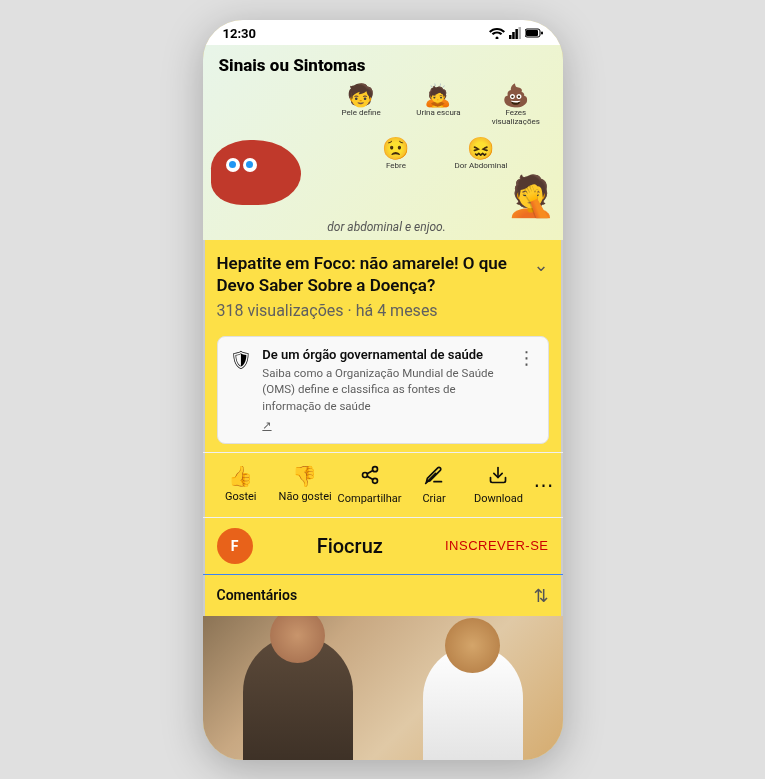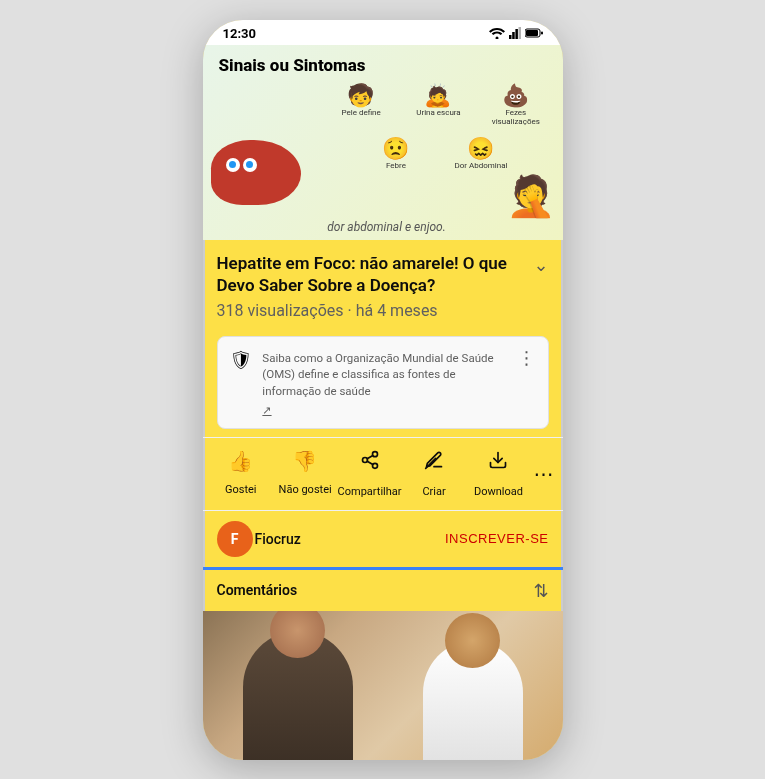--- a/index.html
+++ b/index.html
@@ -218,21 +218,21 @@
       min-width: 0;
     }
     .action-icon {
       font-size: 20px;
       color: #0d0d0d;
       line-height: 1;
     }
     .action-label {
       font-size: 11px;
       color: #0d0d0d;
-      margin-top: 12px;
+      margin-top: 4px;
       white-space: nowrap;
     }
 
     
     .channel-row {
       display: flex;
       align-items: center;
       padding: 10px 14px;
       flex-shrink: 0;
     }
@@ -245,41 +245,42 @@
       align-items: center;
       justify-content: center;
       color: #fff;
       font-size: 14px;
       font-weight: 700;
       flex-shrink: 0;
     }
     .channel-name {
       flex: 1;
       margin-left: 2px;
-      font-size: 14px;
+      font-size: 20px;
       font-weight: 500;
       color: #0d0d0d;
+      text-align: center;
     }
     .subscribe-btn {
       background: none;
       border: none;
       font-size: 13px;
       font-weight: 400;
       color: #cc0000;
       cursor: pointer;
       letter-spacing: 0.5px;
       text-transform: uppercase;
     }
 
     
     .comments-row {
       display: flex;
       align-items: center;
       padding: 10px 14px;
-      border-top: 3px solid #3b82f6;
+      border-top: 1px solid #3b82f6;
       flex-shrink: 0;
     }
     .comments-label {
       flex: 1;
       font-size: 14px;
       font-weight: 600;
       color: #0d0d0d;
     }
     .sort-icon {
       font-size: 18px;
@@ -426,20 +427,21 @@
       <div class="video-meta">
         <span>318 visualizações</span>
         <span> · </span>
         <span>há 4 meses</span>
       </div>
     </div>
 
     <div class="health-info-box">
       <div class="shield-icon-wrap">🛡</div>
       <div class="health-info-text">
+        <div class="health-info-title">De um órgão governamental de saúde</div>
         <div class="health-info-desc">Saiba como a Organização Mundial de Saúde (OMS) define e classifica as fontes de informação de saúde</div>
         <span class="health-info-link">↗</span>
       </div>
       <div class="more-btn">⋮</div>
     </div>
 
     <div class="action-bar">
       <div class="action-btn">
         <span class="action-icon">👍</span>
         <span class="action-label">Gostei</span>

